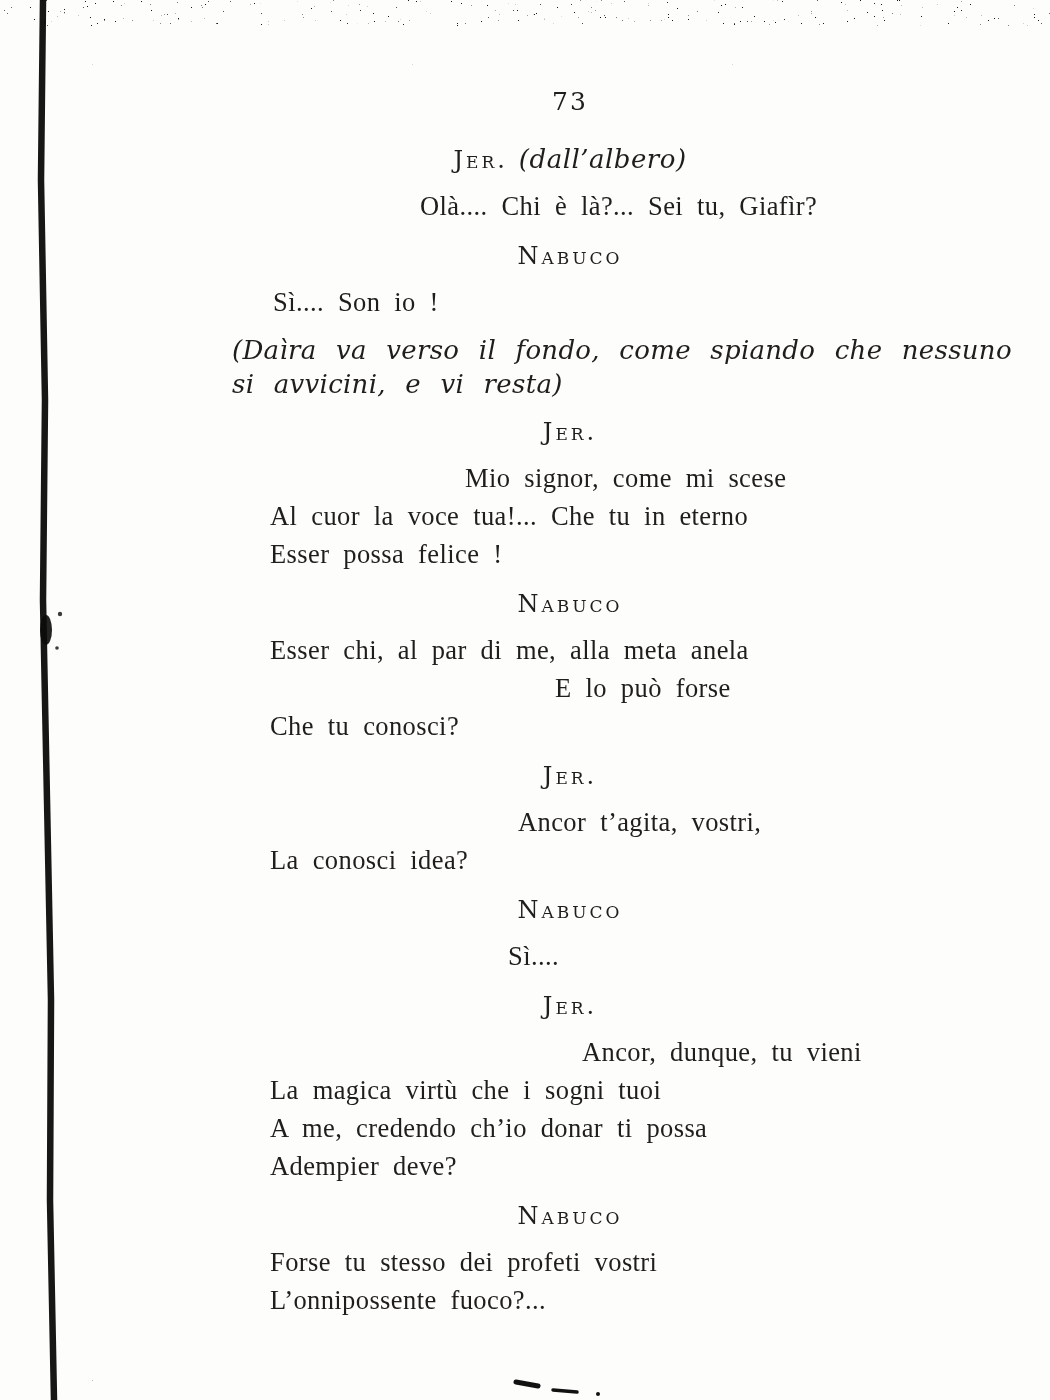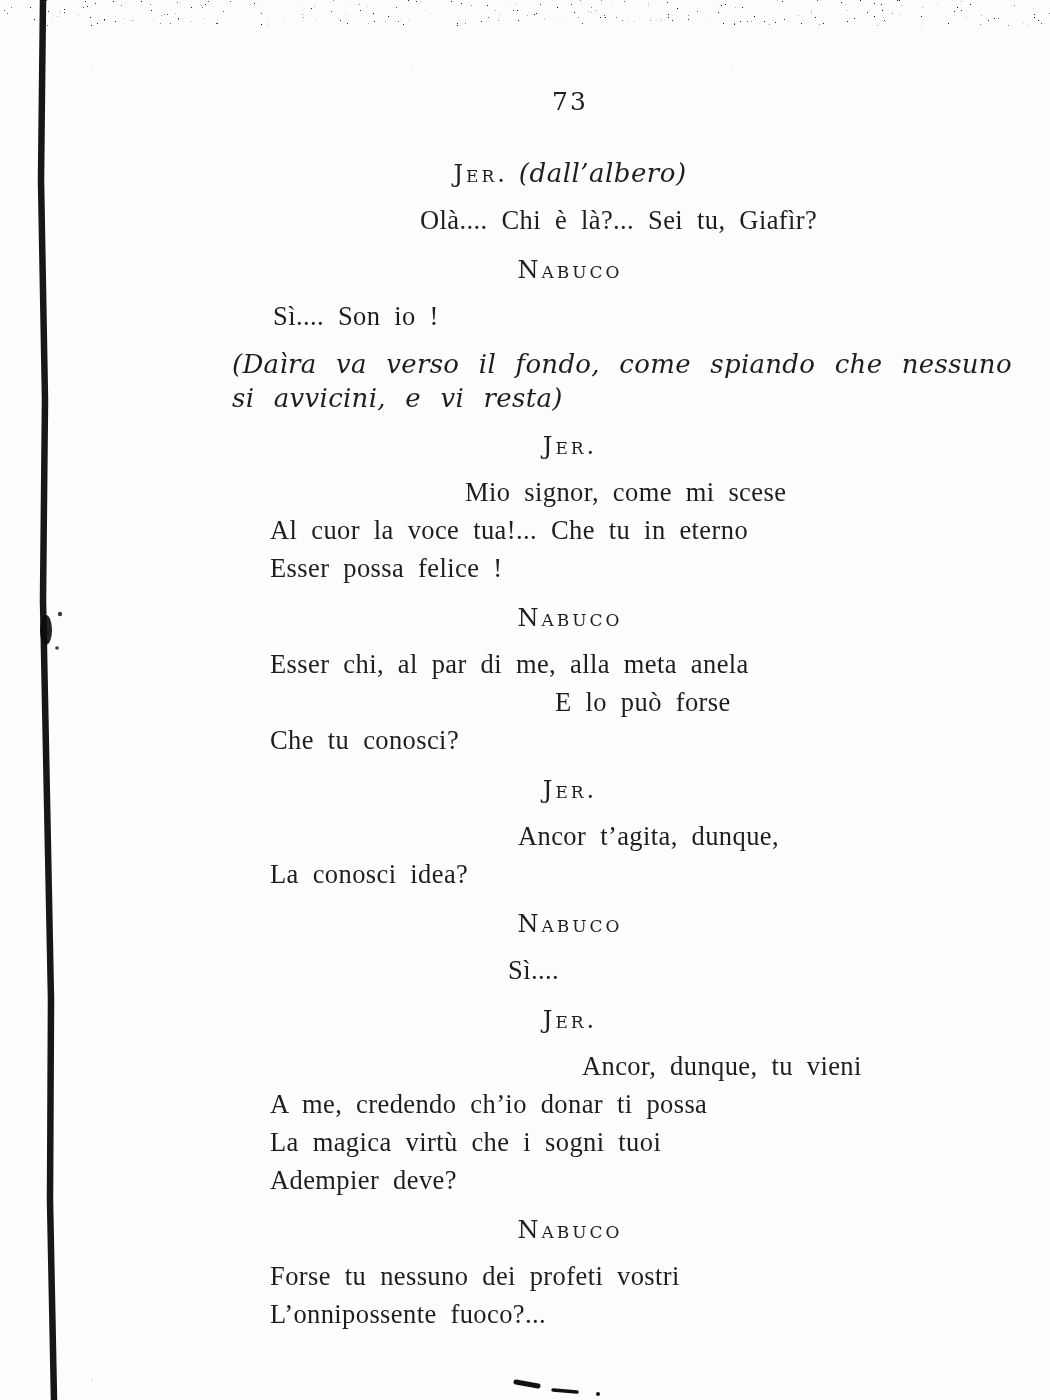--- a/index.html
+++ b/index.html
@@ -30,21 +30,21 @@
     left: 270px;
     top: 86px;
     width: 600px;
     z-index: 2;
   }
   .page-number {
     text-align: center;
     font-size: 25px;
     letter-spacing: 2px;
     line-height: 32px;
-    margin-bottom: 38px;
+    margin-bottom: 24px;
   }
   .speaker {
     text-align: center;
     font-size: 24px;
     font-variant: small-caps;
     letter-spacing: 3px;
     line-height: 34px;
     margin: 14px 0 10px 0;
   }
   .speaker .dir {
@@ -149,33 +149,33 @@
     <div class="verse">Esser possa felice !</div>
 
     <div class="speaker">Nabuco</div>
 
     <div class="verse">Esser chi, al par di me, alla meta anela</div>
     <div class="verse" style="text-indent:285px">E lo può forse</div>
     <div class="verse">Che tu conosci?</div>
 
     <div class="speaker">Jer.</div>
 
-    <div class="verse" style="text-indent:248px">Ancor t’agita, dunque,</div>
+    <div class="verse" style="text-indent:248px">Ancor t’agita, vostri,</div>
     <div class="verse">La conosci idea?</div>
 
     <div class="speaker">Nabuco</div>
 
     <div class="verse" style="text-indent:238px">Sì....</div>
 
     <div class="speaker">Jer.</div>
 
     <div class="verse" style="text-indent:312px">Ancor, dunque, tu vieni</div>
+    <div class="verse">La magica virtù che i sogni tuoi</div>
     <div class="verse">A me, credendo ch’io donar ti possa</div>
-    <div class="verse">La magica virtù che i sogni tuoi</div>
     <div class="verse">Adempier deve?</div>
 
     <div class="speaker">Nabuco</div>
 
-    <div class="verse">Forse tu nessuno dei profeti vostri</div>
+    <div class="verse">Forse tu stesso dei profeti vostri</div>
     <div class="verse">L’onnipossente fuoco?...</div>
 
   </div>
 </div>
 
 </body></html>

